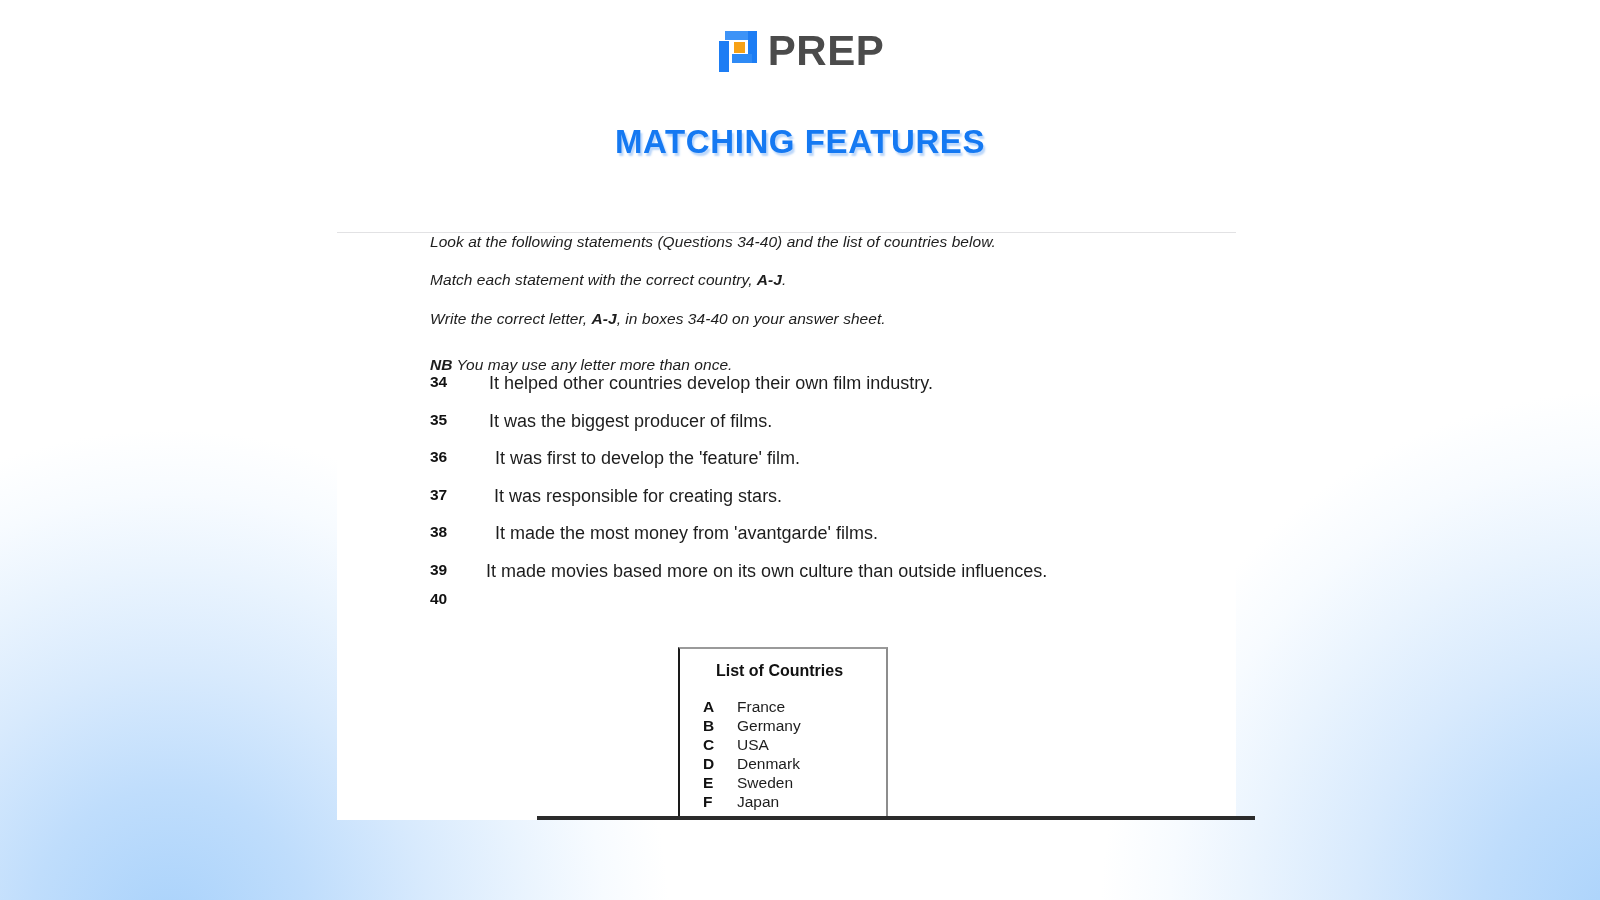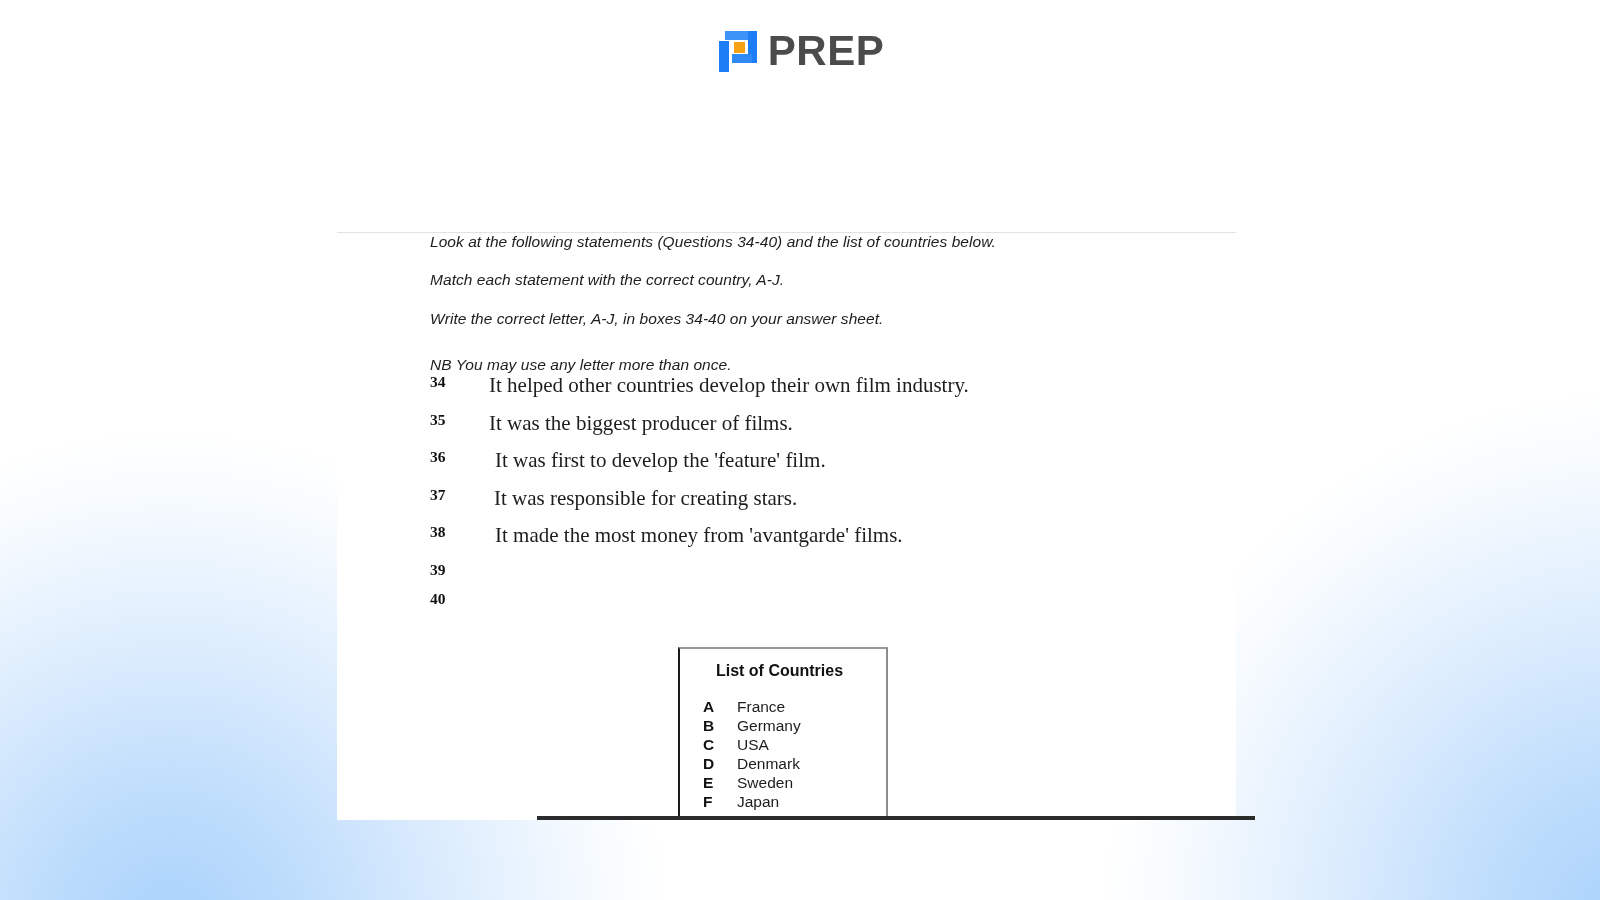--- a/index.html
+++ b/index.html
@@ -145,46 +145,45 @@
 
   
   .instr {
     position: absolute;
     font-size: 15.5px;
     font-style: italic;
     color: #1d1d1d;
     white-space: nowrap;
     letter-spacing: 0.05px;
   }
-  .instr b { font-weight: normal; font-style: italic; }
+  .instr b { font-weight: bold; font-style: italic; }
 
   #instr-1 { left: 93px; top: 0px; }
   #instr-2 { left: 93px; top: 38px; }
   #instr-3 { left: 93px; top: 77px; }
   #instr-4 { left: 93px; top: 96px; margin-top: 27px; }
 
   
   .q-row {
     position: absolute;
     left: 93px;
     width: 790px;
     height: 22px;
-    font-family: Liberation Serif, serif;
   }
   .q-num {
     position: absolute;
     left: 0px; top: 0px;
     font-size: 15.5px;
     font-weight: bold;
     color: #111111;
   }
   .q-text {
     position: absolute;
     top: 0px;
-    font-size: 21px;
+    font-size: 18px;
     color: #1d1d1d;
     white-space: nowrap;
   }
 
   
   #countries-box {
     position: absolute;
     left: 341px;
     top: 414px;
     width: 210px;
@@ -237,20 +236,21 @@
     <div id="brand-logo">
       <div class="lg-top"></div>
       <div class="lg-right"></div>
       <div class="lg-vbar"></div>
       <div class="lg-bottom"></div>
       <div class="lg-dot"></div>
     </div>
     <div id="brand-name">PREP</div>
   </div>
 
+  <div id="page-title">MATCHING FEATURES</div>
 
   <div id="document">
     <div class="doc-inner">
 
       <div id="instructions-host">
           <div class="instr" id="instr-1"><span>Look at the following statements (Questions 34-40) and the list of countries below.</span></div>
           <div class="instr" id="instr-2"><span>Match each statement with the correct country, </span><b>A-J</b><span>.</span></div>
           <div class="instr" id="instr-3"><span>Write the correct letter, </span><b>A-J</b><span>, in boxes 34-40 on your answer sheet.</span></div>
           <div class="instr" id="instr-4"><b>NB</b><span> You may use any letter more than once.</span></div>
         </div>
@@ -271,20 +271,21 @@
           <div class="q-row" style="top: 253px;">
             <div class="q-num">37</div>
             <div class="q-text" style="left: 64px;">It was responsible for creating stars.</div>
           </div>
           <div class="q-row" style="top: 290px;">
             <div class="q-num">38</div>
             <div class="q-text" style="left: 65px;">It made the most money from 'avantgarde' films.</div>
           </div>
           <div class="q-row" style="top: 328px; text-align: center;">
             <div class="q-num">39</div>
+            <div class="q-text" style="left: 56px;">It made movies based more on its own culture than outside influences.</div>
           </div>
           <div class="q-row" style="top: 357px;">
             <div class="q-num">40</div>
           </div>
         </div>
 
       <div id="countries-box">
         <div id="countries-title">List of Countries</div>
         <div id="countries-host">
             <div class="country-row" style="top: 49px;">

